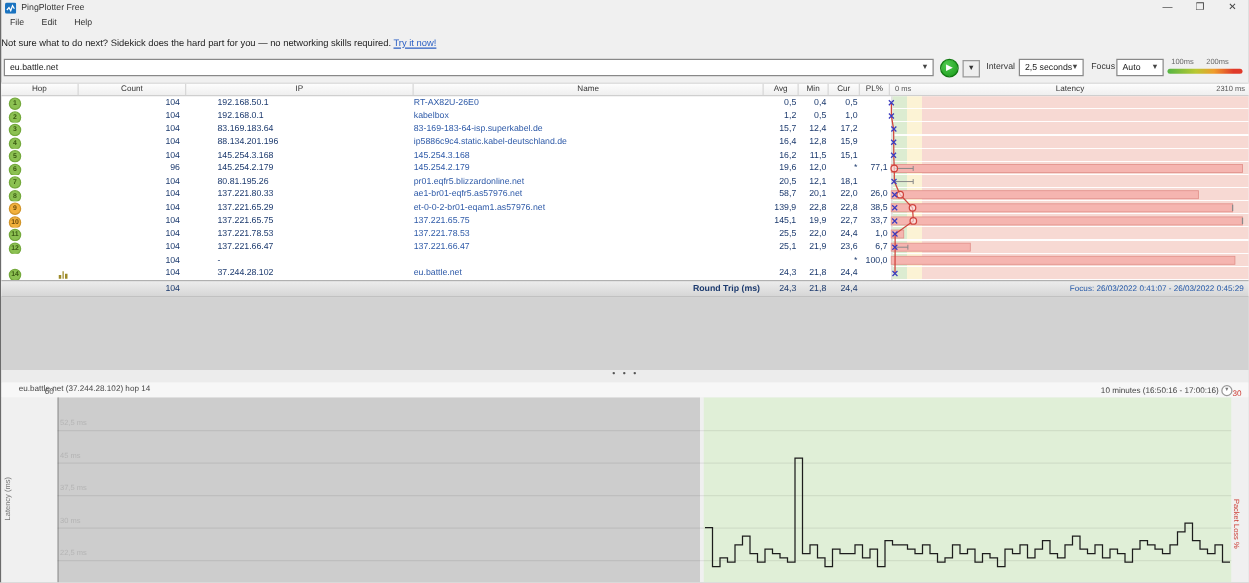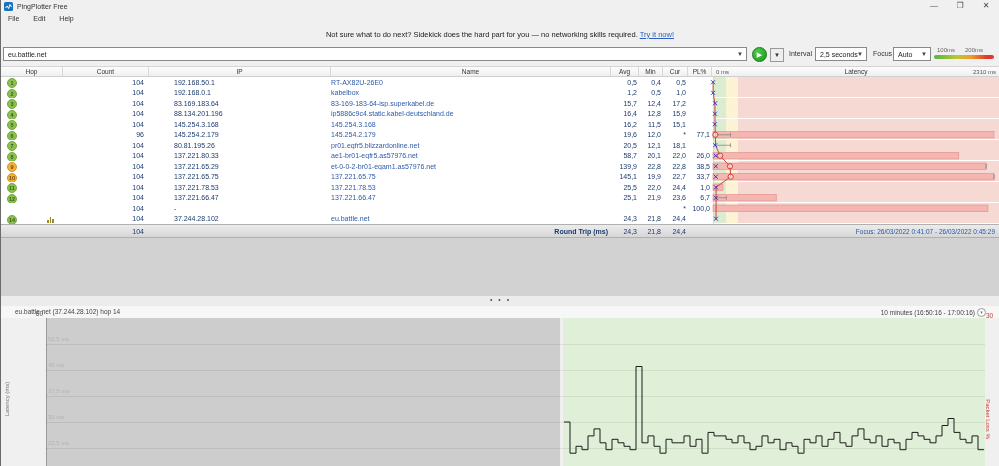--- a/index.html
+++ b/index.html
@@ -8,21 +8,21 @@
   
   .titlebar{position:absolute;left:0;top:0;width:100%;height:13px;display:flex;align-items:center;}
   .appicon{width:9px;height:9px;margin:0 4px 0 3px;}
   .apptitle{font-size:7px;color:#333;}
   .winbtns{position:absolute;right:0;top:0;height:13px;display:flex;}
   .winbtn{width:26px;height:13px;text-align:center;font-size:8px;line-height:12px;color:#444;}
   
   .menubar{position:absolute;left:0;top:13px;width:100%;height:12px;display:flex;}
   .menuitem{font-size:7px;color:#333;padding:2px 7px 0 7px;}
   
-  .notice{position:absolute;left:0;top:30px;width:100%;text-align:center;font-size:7.5px;color:#222;}
+  .notice{position:absolute;left:0;top:30px;width:100%;font-size:7.5px;color:#222;}
   .notice a{color:#2a5fc4;text-decoration:underline;}
   
   .controls{position:absolute;left:0;top:46px;width:100%;height:18px;}
   .combo{position:absolute;height:14px;background:#fff;border:1px solid #888;font-size:7px;
          line-height:13px;padding-left:4px;box-sizing:border-box;color:#222;}
   .combo .arr{position:absolute;right:3px;top:0;font-size:6px;color:#444;}
   .lbl{position:absolute;font-size:7px;color:#333;top:4px;}
   .playbtn{position:absolute;left:751px;top:1px;width:15px;height:15px;border-radius:50%;
            background:radial-gradient(circle at 35% 30%,#4fca4f,#189a18);border:1px solid #127a12;box-sizing:border-box;
            color:#fff;font-size:7px;text-align:center;line-height:13px;}

